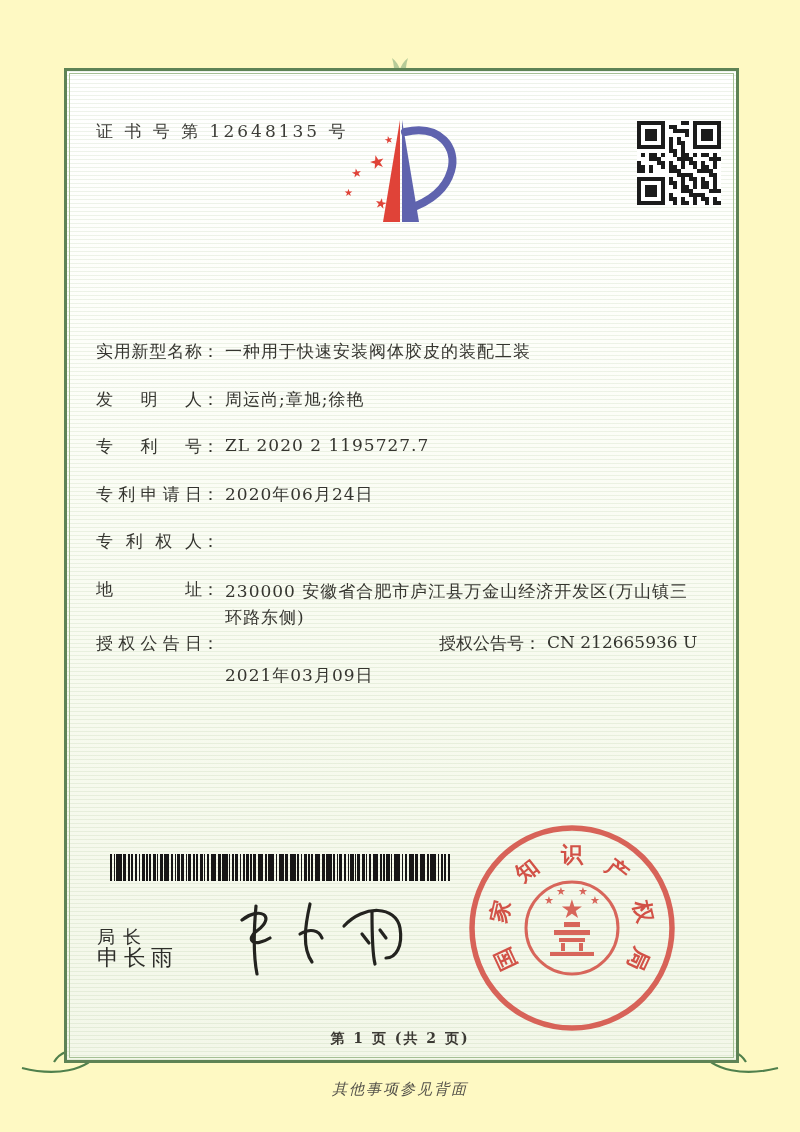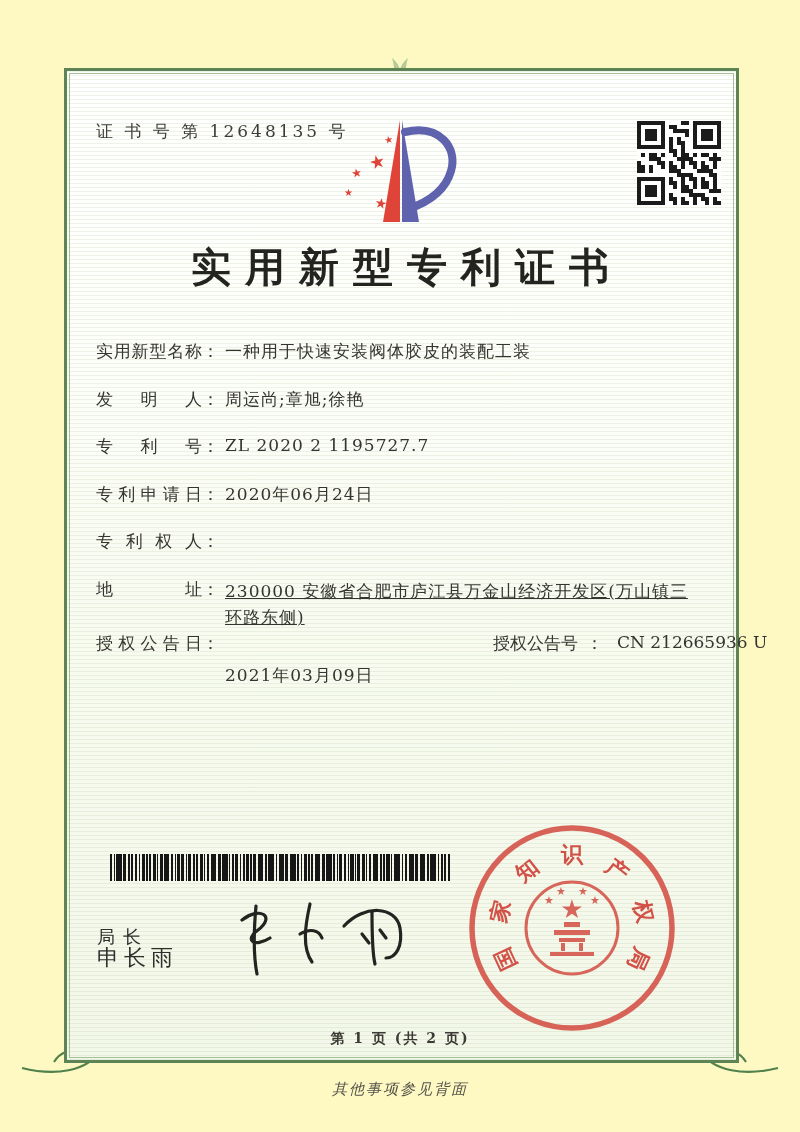--- a/index.html
+++ b/index.html
@@ -17,22 +17,22 @@
   .logo{position:absolute;left:338px;top:110px;width:128px;height:118px;}
   .qr{position:absolute;left:637px;top:121px;width:84px;height:84px;background:#fff;}
   .title{position:absolute;left:0;top:240px;width:100%;text-align:center;
          font-size:40px;font-weight:600;letter-spacing:14px;padding-left:14px;
          box-sizing:border-box;color:#23231f;}
   
   .frow{position:absolute;left:96px;display:flex;align-items:flex-start;font-size:17px;color:#35352f;justify-content:flex-end;}
   .flabel{display:inline-block;width:106px;text-align:justify;text-align-last:justify;flex:none;}
   .fcolon{flex:none;margin-right:6px;}
   .fvalue{letter-spacing:1px;}
-  .fvalue.addr{width:472px;line-height:1.55;text-decoration:underline;}
-  .grant2{display:flex;margin-left:82px;gap:8px;}
+  .fvalue.addr{width:472px;line-height:1.55;}
+  .grant2{display:flex;margin-left:28px;}
   .gval{min-width:186px;letter-spacing:1px;margin-top:32px;}
   
   .paras{position:absolute;left:87px;top:666px;width:634px;font-size:16.5px;line-height:1.6;
          font-style:italic;color:#45433b;text-align:justify;}
   .paras p{margin:0 0 2px 0;text-indent:2em;}
   
   .barcode{position:absolute;left:110px;top:854px;width:342px;height:27px;
      background-image:
        repeating-linear-gradient(90deg,#161616 0 1.6px,rgba(0,0,0,0) 1.6px 3.6px),
        repeating-linear-gradient(90deg,#161616 0 1px,rgba(0,0,0,0) 1px 6.5px),
@@ -253,21 +253,20 @@
         <rect x="36" y="80" width="4" height="4" fill="#1b1b1b"></rect>
         <rect x="44" y="80" width="4" height="4" fill="#1b1b1b"></rect>
         <rect x="48" y="80" width="4" height="4" fill="#1b1b1b"></rect>
         <rect x="56" y="80" width="4" height="4" fill="#1b1b1b"></rect>
         <rect x="68" y="80" width="4" height="4" fill="#1b1b1b"></rect>
         <rect x="76" y="80" width="4" height="4" fill="#1b1b1b"></rect>
         <rect x="80" y="80" width="4" height="4" fill="#1b1b1b"></rect>
       </svg>
   </div>
 
-  <div class="title">实用新型专利证书</div>
 
   <div class="frow" style="top:340px">
     <span class="flabel">实用新型名称</span>
     <span class="fcolon">：</span>
     <span class="fvalue">一种用于快速安装阀体胶皮的装配工装</span>
   </div>
   <div class="frow" style="top:388px">
     <span class="flabel">发明人</span>
     <span class="fcolon">：</span>
     <span class="fvalue">周运尚;章旭;徐艳</span>

